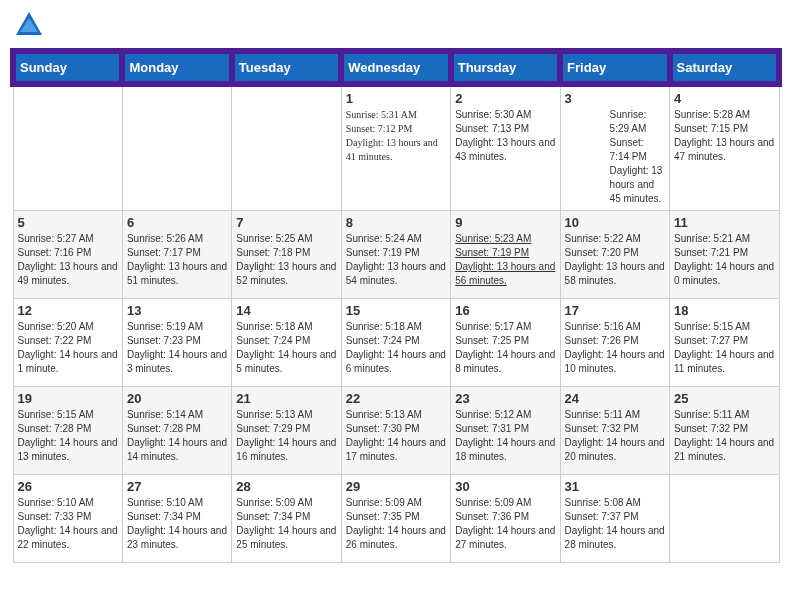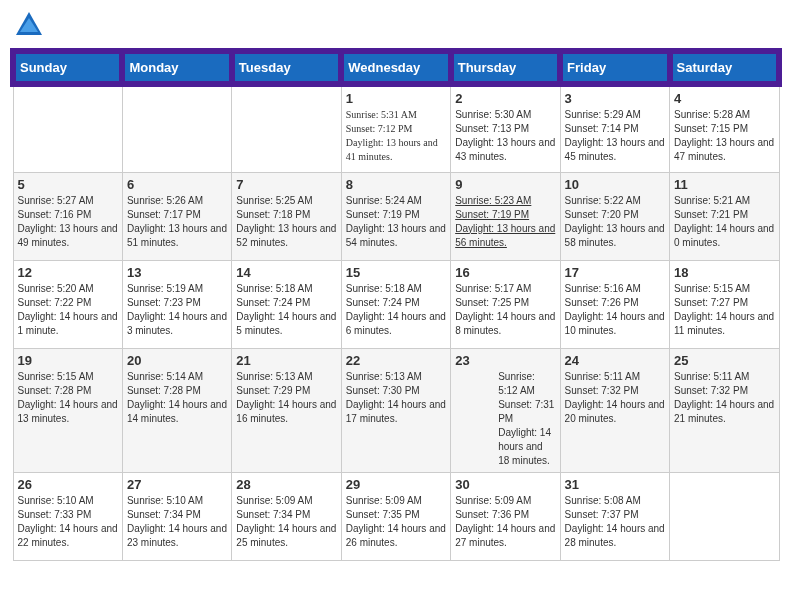--- a/index.html
+++ b/index.html
@@ -138,21 +138,21 @@
 Daylight: 13 hours and 41 minutes.</div>
         </td>
         <td>
           <div class="day-number">2</div>
           <div class="day-info" style="white-space: pre-line;">Sunrise: 5:30 AM
 Sunset: 7:13 PM
 Daylight: 13 hours and 43 minutes.</div>
         </td>
         <td>
           <div class="day-number">3</div>
-          <div class="day-info" style="white-space: pre-line;">Sunrise: 5:29 AM
+          <div class="day-info" style="white-space: pre-line; margin-left: 45px;">Sunrise: 5:29 AM
 Sunset: 7:14 PM
 Daylight: 13 hours and 45 minutes.</div>
         </td>
         <td>
           <div class="day-number">4</div>
           <div class="day-info" style="white-space: pre-line;">Sunrise: 5:28 AM
 Sunset: 7:15 PM
 Daylight: 13 hours and 47 minutes.</div>
         </td>
       </tr>
@@ -264,21 +264,21 @@
 Daylight: 14 hours and 16 minutes.</div>
         </td>
         <td>
           <div class="day-number">22</div>
           <div class="day-info" style="white-space: pre-line;">Sunrise: 5:13 AM
 Sunset: 7:30 PM
 Daylight: 14 hours and 17 minutes.</div>
         </td>
         <td>
           <div class="day-number">23</div>
-          <div class="day-info" style="white-space: pre-line; margin-left: 43px;">Sunrise: 5:12 AM
+          <div class="day-info" style="white-space: pre-line;">Sunrise: 5:12 AM
 Sunset: 7:31 PM
 Daylight: 14 hours and 18 minutes.</div>
         </td>
         <td>
           <div class="day-number">24</div>
           <div class="day-info" style="white-space: pre-line;">Sunrise: 5:11 AM
 Sunset: 7:32 PM
 Daylight: 14 hours and 20 minutes.</div>
         </td>
         <td>

